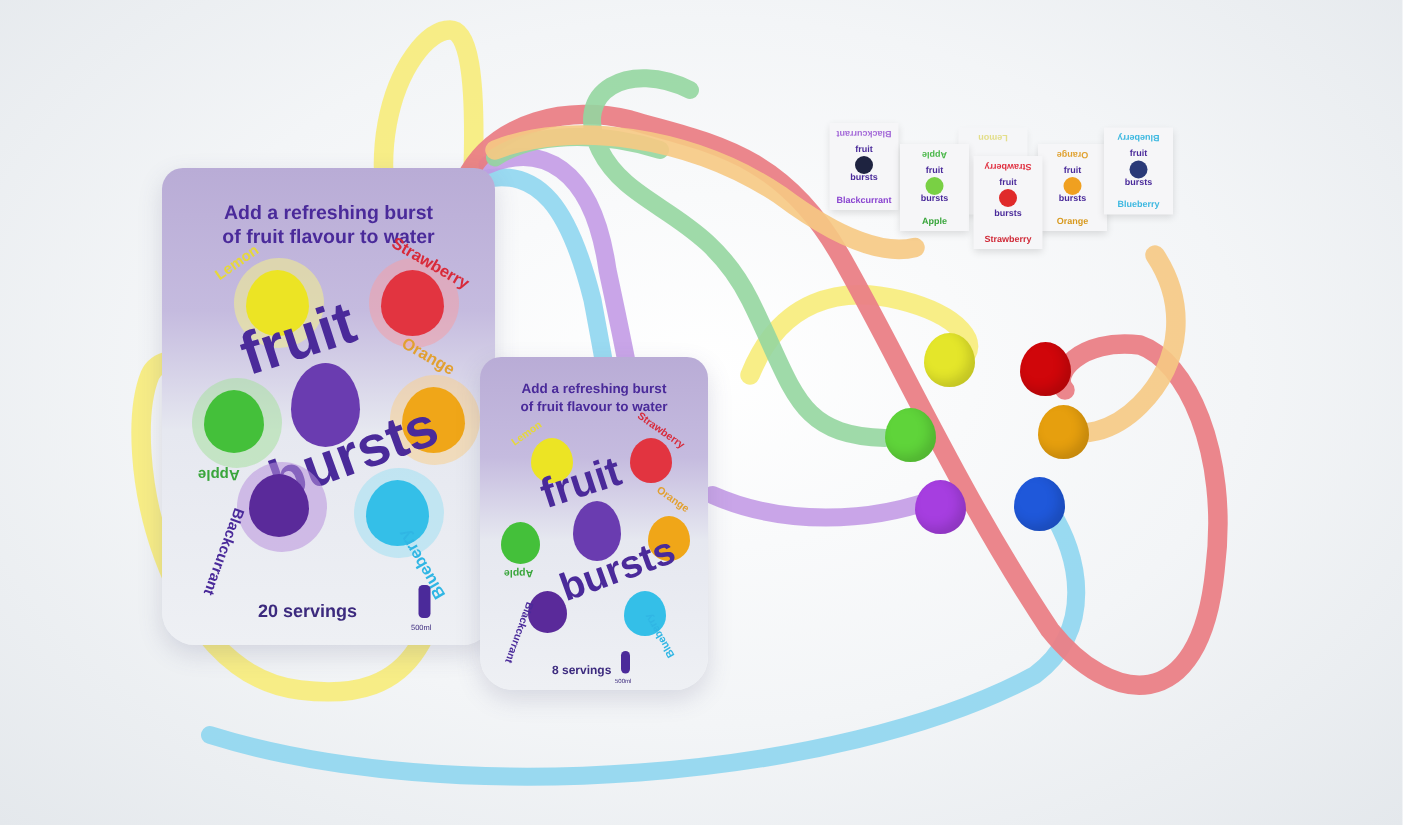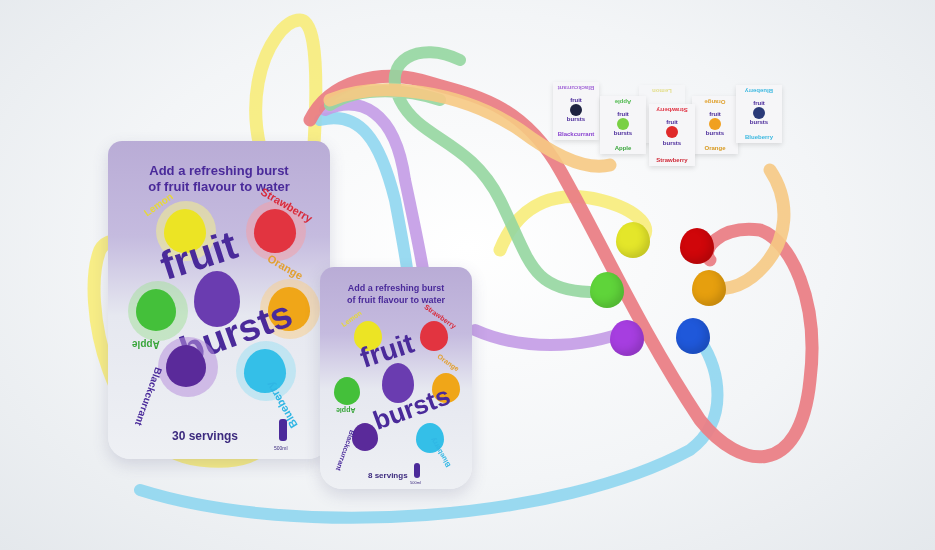--- a/index.html
+++ b/index.html
@@ -2,21 +2,21 @@
 <html><head>
 <meta charset="utf-8">
 <style>
   html,body{margin:0;padding:0;}
   body{width:935px;height:550px;overflow:hidden;position:relative;
     background:radial-gradient(ellipse at 50% 45%, #ffffff 0%, #f3f5f7 55%, #e4e8ec 100%);
     font-family:"Liberation Sans", sans-serif;}
   #ribbons{position:absolute;left:0;top:0;width:935px;height:550px;}
   .pouch{position:absolute;border-radius:14px 14px 22px 22px;overflow:hidden;
     background:linear-gradient(180deg,#b9acd6 0%,#c5bbdf 30%,#e6e8f0 55%,#eef0f4 100%);
-    box-shadow:0 6px 16px rgba(80,80,120,.18);margin-top:29px;}
+    box-shadow:0 6px 16px rgba(80,80,120,.18);}
   .pouch .tagline{position:absolute;left:0;right:0;text-align:center;color:#4a2a9a;font-weight:bold;}
   .pouch .brand{position:absolute;color:#4a2a9a;font-weight:bold;}
   .pouch .flav{position:absolute;font-weight:bold;}
   .pouch .drop{position:absolute;border-radius:50% 50% 50% 50% / 55% 55% 45% 45%;}
   .pouch .servings{position:absolute;color:#3c2a7e;font-weight:bold;}
   .bottle{position:absolute;background:#4b2a9a;border-radius:3px;}
   .ml{position:absolute;color:#3c2a7e;}
   .sachet{position:absolute;width:46px;height:58px;background:#f6f6f8;
     box-shadow:0 2px 5px rgba(0,0,0,.12);}
   .sachet .lbl{position:absolute;left:0;right:0;text-align:center;font-size:6px;font-weight:bold;}
@@ -116,21 +116,21 @@
   <div class="brand" style="left:70px;top:170px;font-size:38px;transform:rotate(-20deg);">bursts</div>
 
   <div class="halo" style="left:50px;top:196px;width:60px;height:60px;background:#b892dc;"></div>
   <div class="drop" style="left:58px;top:204px;width:40px;height:42px;background:#5a2a9a;"></div>
   <div class="flav" style="left:10px;top:250px;font-size:10px;color:#4a2a9a;transform:rotate(110deg);">Blackcurrant</div>
 
   <div class="halo" style="left:128px;top:200px;width:60px;height:60px;background:#a0e0f2;"></div>
   <div class="drop" style="left:136px;top:208px;width:42px;height:44px;background:#34bfe8;"></div>
   <div class="flav" style="left:148px;top:258px;font-size:11px;color:#30b6e4;transform:rotate(-120deg);">Blueberry</div>
 
-  <div class="servings" style="left:64px;top:288px;font-size:12px;">30 servings</div>
+  <div class="servings" style="left:64px;top:288px;font-size:12px;">20 servings</div>
   <div class="bottle" style="left:171px;top:278px;width:8px;height:22px;"></div>
   <div class="ml" style="left:166px;top:304px;font-size:5px;">500ml</div>
 </div>
 
 <div class="pouch" style="left:320px;top:238px;width:152px;height:222px;">
   <div class="tagline" style="top:16px;font-size:9px;">Add a refreshing burst</div>
   <div class="tagline" style="top:28px;font-size:9px;">of fruit flavour to water</div>
 
   <div class="drop" style="left:34px;top:54px;width:28px;height:30px;background:#ece424;"></div>
   <div class="flav" style="left:20px;top:48px;font-size:7px;color:#e6d83a;transform:rotate(-35deg);">Lemon</div>

